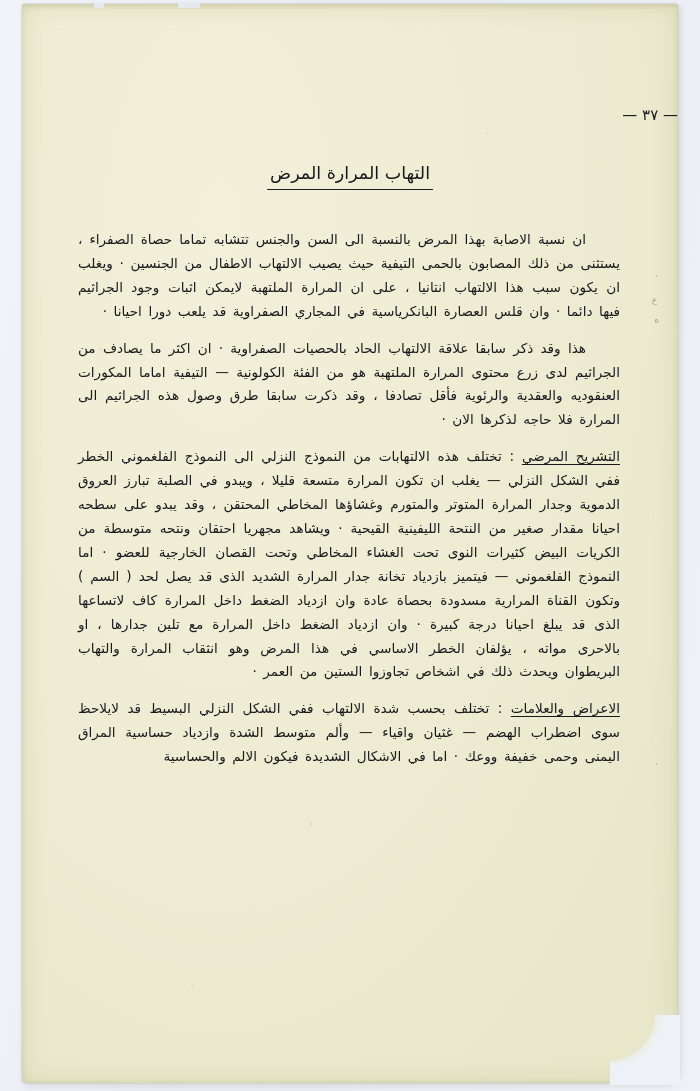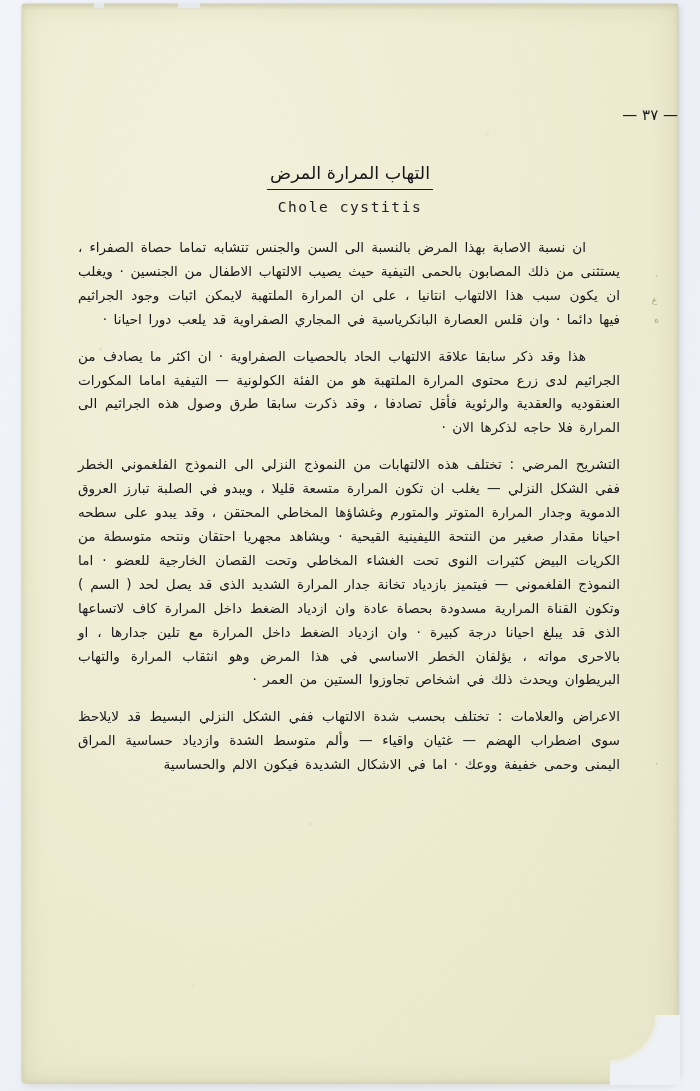--- a/index.html
+++ b/index.html
@@ -145,32 +145,33 @@
   }
 
   
   #body-text {
     position: absolute;
     top: 224px;
     right: 58px;
     left: 56px;
   }
   .para {
-    margin: 8px 0 13px 0;
+    margin: 0 0 13px 0;
     font-size: 13.6px;
     line-height: 23.9px;
     text-align: justify;
     text-justify: inter-word;
     word-spacing: 2.2px;
     color: #17191d;
   }
   .para.indent-first {
     text-indent: 34px;
   }
   .para .lead-head {
+    text-decoration: underline;
     text-underline-offset: 3px;
     text-decoration-thickness: 1.2px;
   }
   .inline-head {
     text-underline-offset: 3px;
     text-decoration-thickness: 1.2px;
   }
   .para-gap-lg { margin-bottom: 20px; }
 
   
@@ -198,21 +199,20 @@
   <div id="paper-top-nicks"></div>
   <div id="paper-corner-wear"></div>
 </div>
 
 <div id="page-content">
 
   <div id="page-folio">— ٣٧ —</div>
 
   <div id="title-block">
     <div id="doc-title-ar">التهاب المرارة المرض</div>
-    <div id="doc-title-la">Chole cystitis</div>
   </div>
 
   <div id="body-text">
 
     <p class="para indent-first">ان نسبة الاصابة بهذا المرض بالنسبة الى السن والجنس تتشابه تماما حصاة الصفراء ، يستثنى من ذلك المصابون بالحمى التيفية حيث يصيب الالتهاب الاطفال من الجنسين · ويغلب ان يكون سبب هذا الالتهاب انتانيا ، على ان المرارة الملتهبة لايمكن اثبات وجود الجراثيم فيها دائما · وان قلس العصارة البانكرياسية في المجاري الصفراوية قد يلعب دورا احيانا ·</p>
 
     <p class="para indent-first">هذا وقد ذكر سابقا علاقة الالتهاب الحاد بالحصيات الصفراوية · ان اكثر ما يصادف من الجراثيم لدى زرع محتوى المرارة الملتهبة هو من الفئة الكولونية — التيفية اماما المكورات العنقوديه والعقدية والرئوية فأقل تصادفا ، وقد ذكرت سابقا طرق وصول هذه الجراثيم الى المرارة فلا حاجه لذكرها الان ·</p>
 
     <p class="para"><span class="lead-head">التشريح المرضي</span><span> : </span><span>تختلف هذه الالتهابات من النموذج النزلي الى النموذج الفلغموني الخطر </span><span class="inline-head">ففي الشكل النزلي</span><span> — يغلب ان تكون المرارة متسعة قليلا ، ويبدو في الصلبة تبارز العروق الدموية وجدار المرارة المتوتر والمتورم وغشاؤها المخاطي المحتقن ، وقد يبدو على سطحه احيانا مقدار صغير من النتحة الليفينية القيحية · ويشاهد مجهريا احتقان ونتحه متوسطة من الكريات البيض كثيرات النوى تحت الغشاء المخاطي وتحت القصان الخارجية للعضو · اما </span><span class="inline-head">النموذج الفلغموني</span><span> — فيتميز بازدياد تخانة جدار المرارة الشديد الذى قد يصل لحد ( السم ) وتكون القناة المرارية مسدودة بحصاة عادة وان ازدياد الضغط داخل المرارة كاف لاتساعها الذى قد يبلغ احيانا درجة كبيرة · وان ازدياد الضغط داخل المرارة مع تلين جدارها ، او بالاحرى مواته ، يؤلفان الخطر الاساسي في هذا المرض وهو انثقاب المرارة والتهاب البريطوان ويحدث ذلك في اشخاص تجاوزوا الستين من العمر ·</span></p>
 

